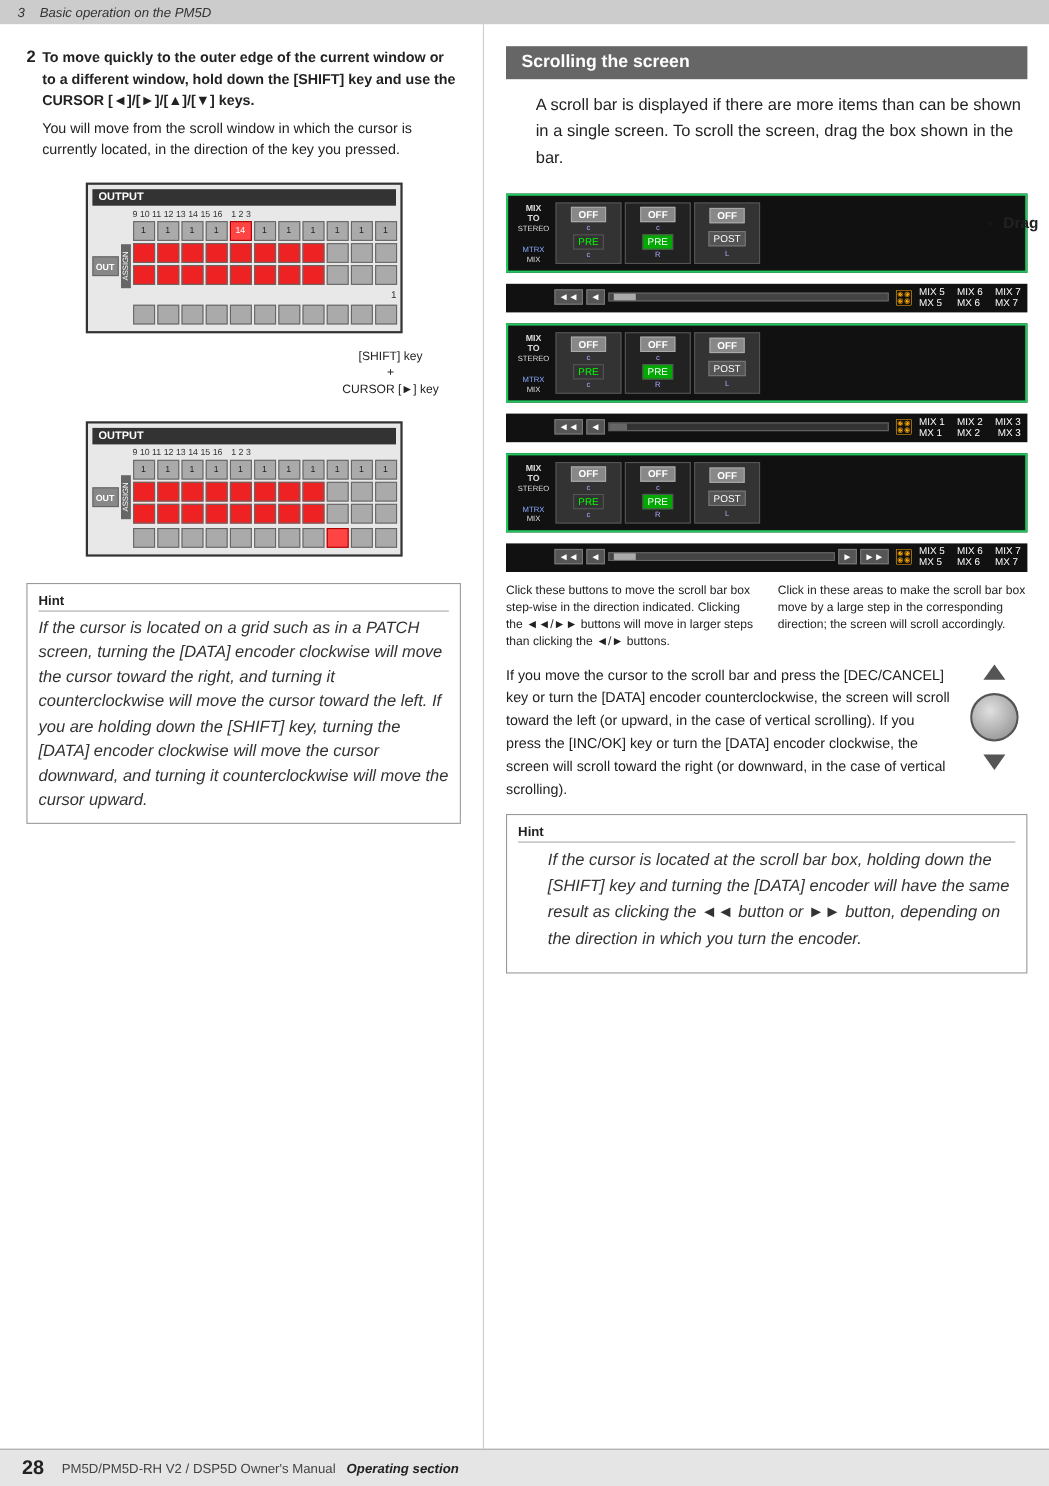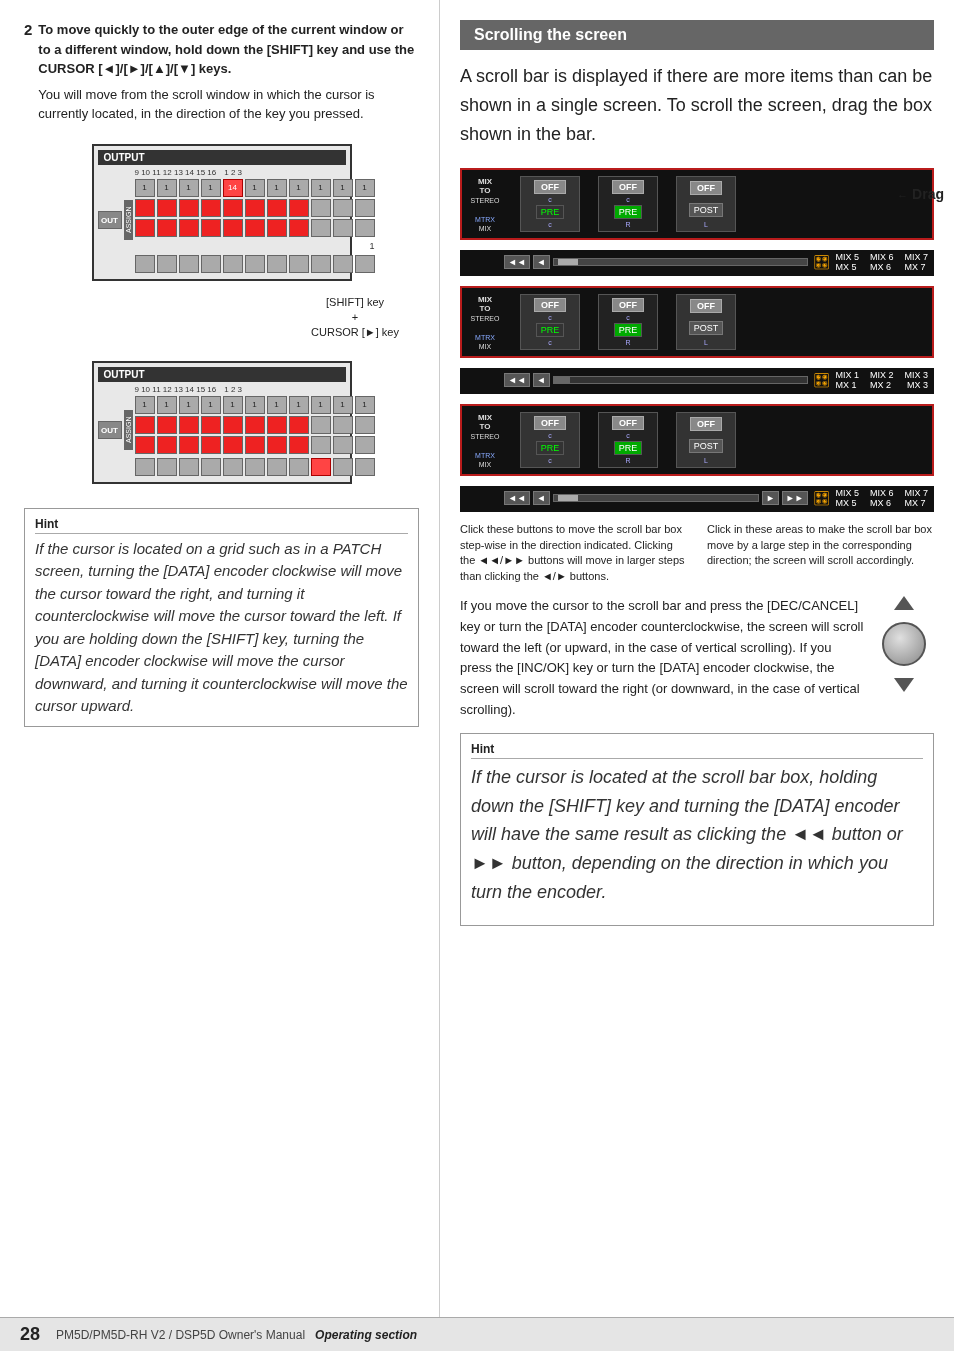--- a/index.html
+++ b/index.html
@@ -112,33 +112,34 @@
       font-weight: bold;
       padding: 6px 14px;
       margin-bottom: 12px;
       display: inline-block;
       width: 100%;
     }
 
     
     .right-col p {
       line-height: 1.6;
-      font-size: 18px;
+      font-size: 15px;
       margin-bottom: 10px;
+      margin-left: 27px;
     }
 
     
     .mixer-panel {
       background: #1e1e2e;
-      border: 2px solid #b91c1c;
+      border: 2px solid #22c55e;
       margin: 10px 0;
       padding: 4px 6px;
       display: flex;
       align-items: center;
-      gap: 18px;
+      gap: 3px;
     }
     .mp-left {
       display: flex;
       flex-direction: column;
       align-items: center;
       justify-content: center;
       color: #ddd;
       font-size: 8px;
       width: 34px;
       gap: 2px;
@@ -218,21 +219,21 @@
       height: 6px;
       width: 20px;
       margin-left: 4px;
     }
 
     
     .output-panel {
       background: #e8e8e8;
       border: 2px solid #333;
       margin: 10px auto;
-      width: 260px;
+      width: 288px;
       padding: 4px;
     }
     .output-title {
       background: #333;
       color: #fff;
       font-size: 10px;
       font-weight: bold;
       padding: 2px 6px;
       margin-bottom: 3px;
     }
@@ -309,20 +310,25 @@
       flex: 1;
       font-size: 13px;
       line-height: 1.6;
     }
   </style>
 </head>
 <body>
 
 <div class="page-container">
 
+  <div class="header-bar">
+    <span>3</span>
+    &nbsp;&nbsp;
+    <span>Basic operation on the PM5D</span>
+  </div>
 
   <div class="main-content">
 
     <div class="left-col">
 
       <div style="display:flex; align-items:flex-start; margin-bottom:8px;">
         <span class="step-number">2</span>
         <div class="step-content">
           <strong>To move quickly to the outer edge of the current window or to a different window, hold down the [SHIFT] key and use the CURSOR [◄]/[►]/[▲]/[▼] keys.</strong>
           <p style="margin-top:6px; font-weight:normal;">You will move from the scroll window in which the cursor is currently located, in the direction of the key you pressed.</p>

